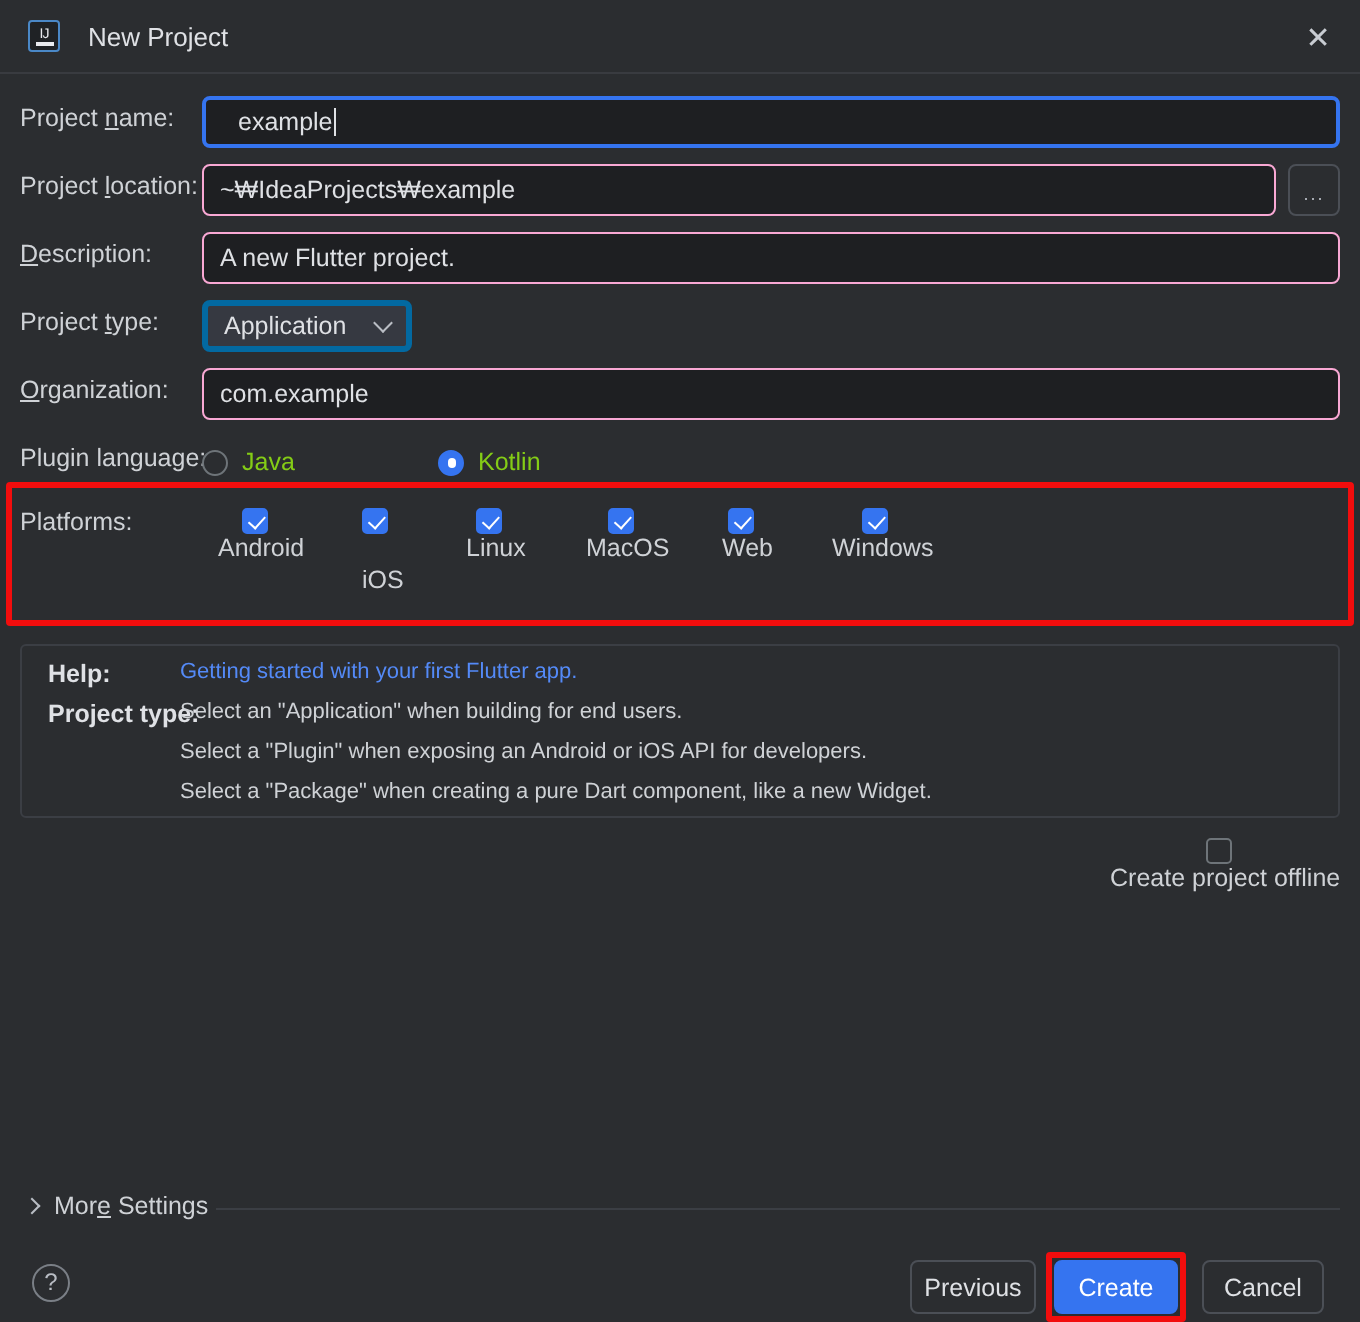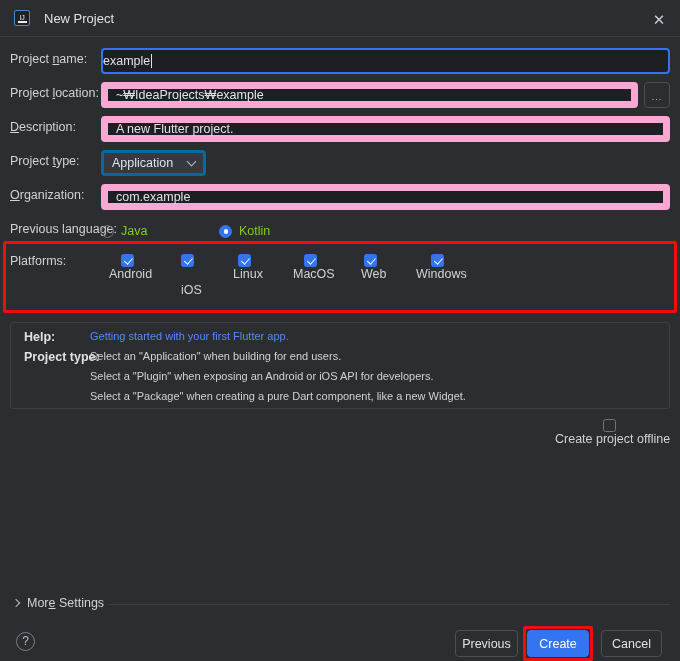--- a/index.html
+++ b/index.html
@@ -53,27 +53,27 @@
   .form { position: absolute; left: 0; top: 37px; width: 680px; }
   .row { position: absolute; left: 0; width: 680px; height: 26px; }
   .lbl {
     position: absolute; left: 10px; top: 4px;
     font-size: 12.5px; color: #cfd2d6; white-space: nowrap;
   }
   .lbl u { text-decoration: underline; text-underline-offset: 1px; }
 
   .field {
     position: absolute; height: 26px;
-    background: #1e1f22; border: 7px solid #f9a8d4; border-radius: 4px;
+    background: #1e1f22; border: 1px solid #f9a8d4; border-radius: 4px;
     display: flex; align-items: center;
     padding: 0 8px; font-size: 12.5px; color: #dfe1e5;
   }
   .field.focused {
     border: 2px solid #3574f0; background: #1e1f22;
-    padding: 0 0;
+    padding: 0 16px;
   }
   .caret {
     display: inline-block; width: 1px; height: 14px;
     background: #dfe1e5; margin-left: 1px;
   }
 
   .browse-btn {
     position: absolute; height: 26px; width: 26px;
     background: #2b2d30; border: 1px solid #4b4f56; border-radius: 4px;
     display: flex; align-items: center; justify-content: center;
@@ -240,21 +240,21 @@
     </div>
 
     <div class="row" style="top:147px;">
       <div class="lbl"><u>O</u>rganization:</div>
       <div class="field" style="left:101px; width:569px;">
         <span>com.example</span>
       </div>
     </div>
 
     <div class="row" style="top:181px;">
-      <div class="lbl">Previous language:</div>
+      <div class="lbl">Plugin language:</div>
       <div class="radio-wrap" style="left:101px; top:6px;">
         <span class="radio"></span>
         <span class="radio-label">Java</span>
       </div>
       <div class="radio-wrap" style="left:219px; top:6px;">
         <span class="radio checked"></span>
         <span class="radio-label">Kotlin</span>
       </div>
     </div>
 

